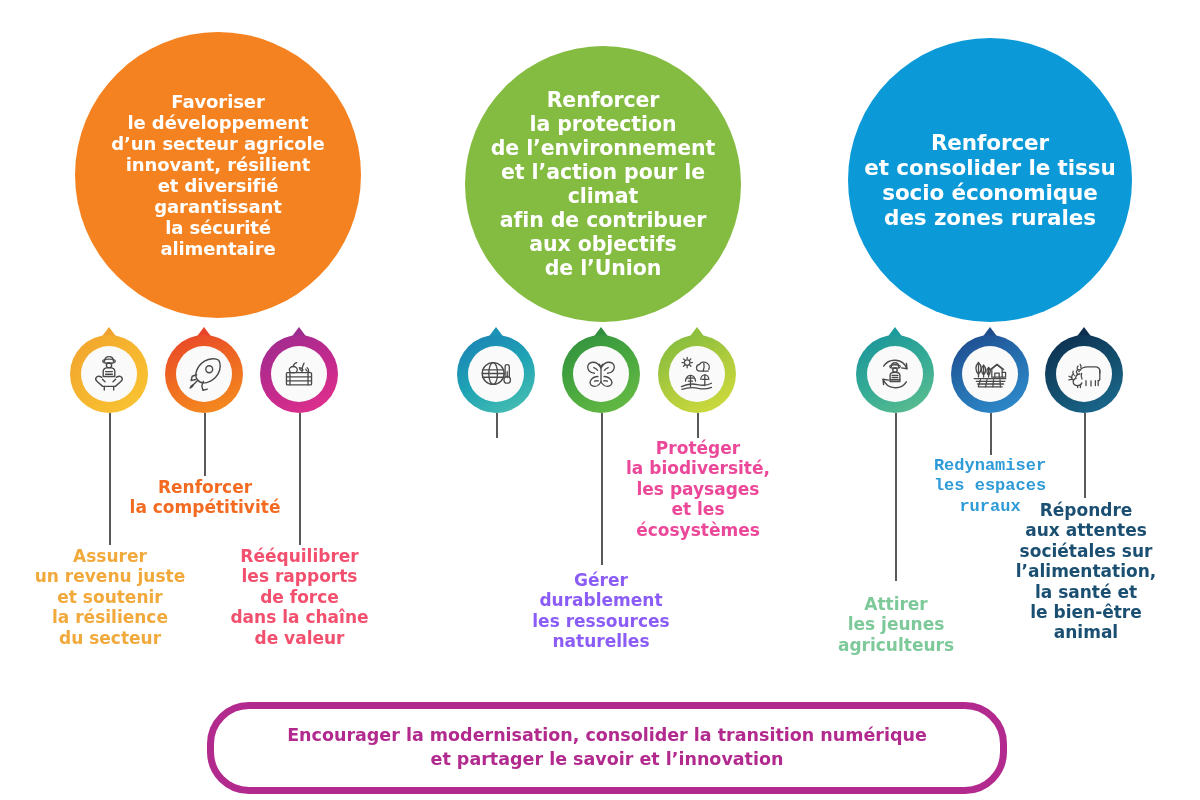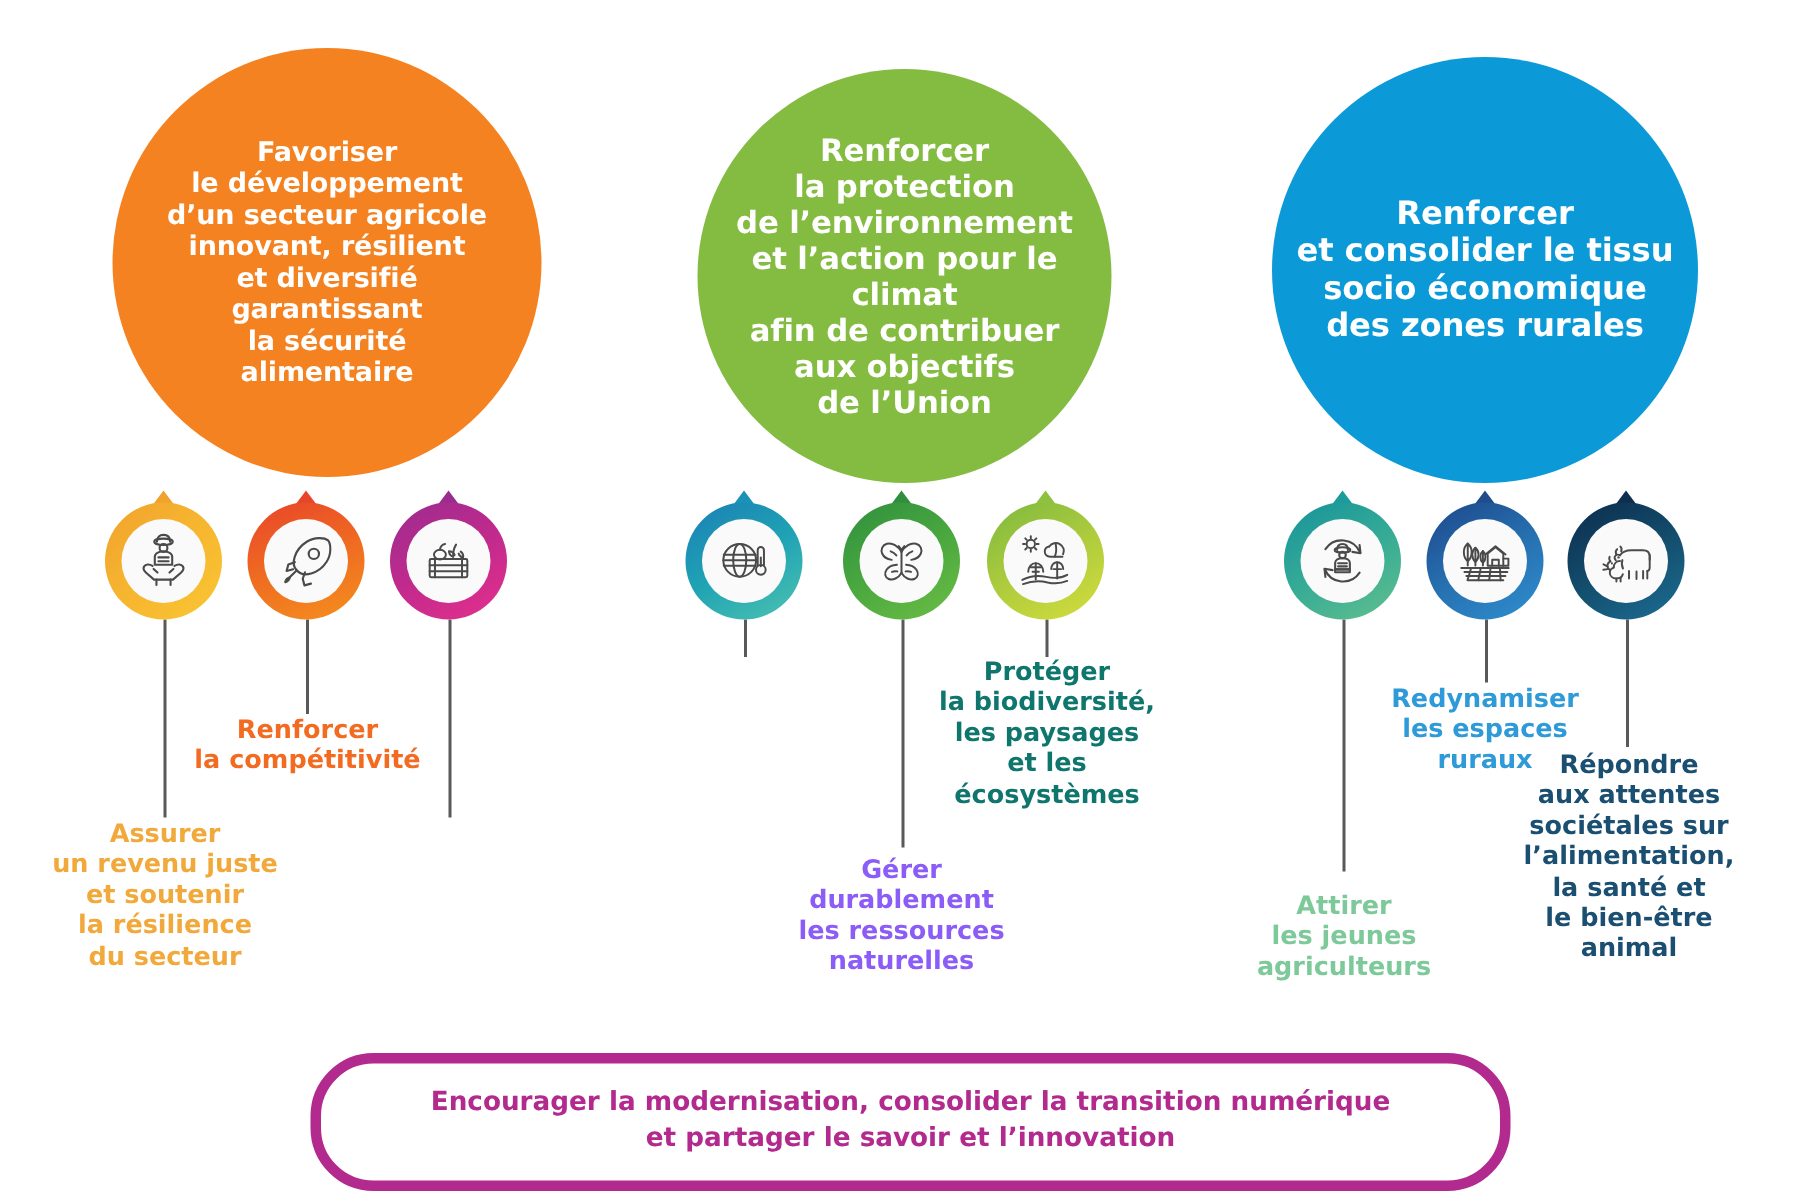--- a/index.html
+++ b/index.html
@@ -362,34 +362,39 @@
     </div>
   </div>
 
   <div class="label" style="left:25px; top:546px; width:170px; color:#f2a93b;">Assurer
 un revenu juste
 et soutenir
 la résilience
 du secteur</div>
   <div class="label" style="left:124px; top:477px; width:162px; color:#f26b21;">Renforcer
 la compétitivité</div>
+  <div class="label" style="left:222px; top:546px; width:155px; color:#f2506e;">Rééquilibrer
+les rapports
+de force
+dans la chaîne
+de valeur</div>
 
   <div class="label" style="left:520px; top:570px; width:162px; color:#8b5cf6;">Gérer
 durablement
 les ressources
 naturelles</div>
-  <div class="label" style="left:608px; top:438px; width:180px; color:#0f766e;">Protéger
+  <div class="label" style="left:608px; top:438px; width:180px; color:#ec4899;">Protéger
 la biodiversité,
 les paysages
 et les écosystèmes</div>
 
   <div class="label" style="left:822px; top:594px; width:148px; color:#7ec99a;">Attirer
 les jeunes
 agriculteurs</div>
-  <div class="label" style="left:916px; top:456px; width:148px; color:#2e9bd8;">Redynamiser
+  <div class="label" style="left:916px; top:456px; width:148px; color:#2e9bd8;font-family:Liberation Mono, monospace;">Redynamiser
 les espaces
 ruraux</div>
   <div class="label" style="left:1011px; top:500px; width:150px; color:#1b4f72;">Répondre
 aux attentes
 sociétales sur
 l’alimentation,
 la santé et
 le bien-être
 animal</div>
 

